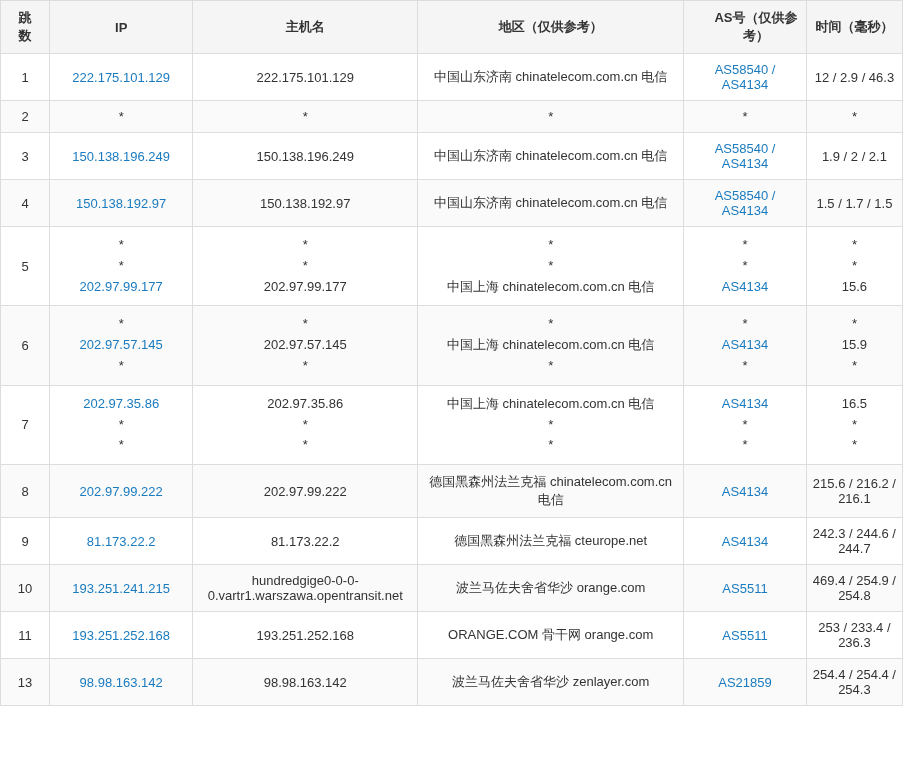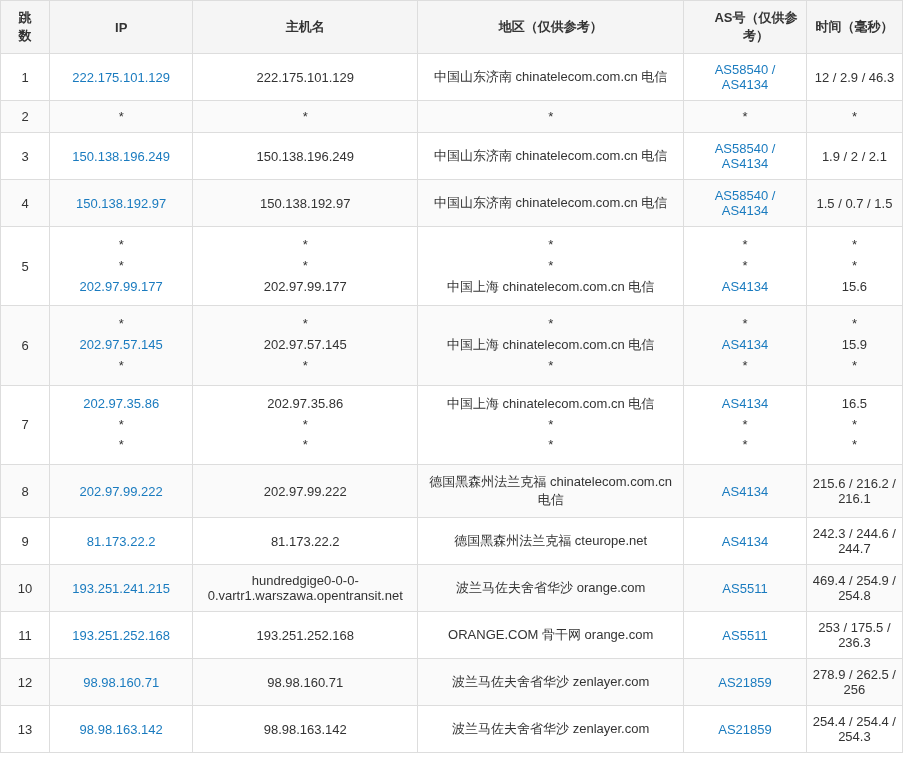--- a/index.html
+++ b/index.html
@@ -83,21 +83,21 @@
         <td><span>中国山东济南 chinatelecom.com.cn 电信</span></td>
         <td><a class="ip-link" href="#">AS58540 / AS4134</a></td>
         <td><span>1.9 / 2 / 2.1</span></td>
       </tr>
       <tr>
         <td>4</td>
         <td><a class="ip-link" href="#">150.138.192.97</a></td>
         <td><span>150.138.192.97</span></td>
         <td><span>中国山东济南 chinatelecom.com.cn 电信</span></td>
         <td><a class="ip-link" href="#">AS58540 / AS4134</a></td>
-        <td><span>1.5 / 0.7 / 1.5</span></td>
+        <td><span>1.5 / 1.7 / 1.5</span></td>
       </tr>
       <tr>
         <td>5</td>
         <td class="multi-line"><span>*</span><br><span>*</span><br><a class="ip-link" href="#">202.97.99.177</a></td>
         <td class="multi-line"><span>*</span><br><span>*</span><br><span>202.97.99.177</span></td>
         <td class="multi-line"><span>*</span><br><span>*</span><br><span>中国上海 chinatelecom.com.cn 电信</span></td>
         <td class="multi-line"><span>*</span><br><span>*</span><br><a class="ip-link" href="#">AS4134</a></td>
         <td class="multi-line"><span>*</span><br><span>*</span><br><span>15.6</span></td>
       </tr>
       <tr>
@@ -139,29 +139,21 @@
         <td><span>波兰马佐夫舍省华沙 orange.com</span></td>
         <td><a class="ip-link" href="#">AS5511</a></td>
         <td><span>469.4 / 254.9 / 254.8</span></td>
       </tr>
       <tr>
         <td>11</td>
         <td><a class="ip-link" href="#">193.251.252.168</a></td>
         <td><span>193.251.252.168</span></td>
         <td><span>ORANGE.COM 骨干网 orange.com</span></td>
         <td><a class="ip-link" href="#">AS5511</a></td>
-        <td><span>253 / 175.5 / 236.3</span></td>
-      </tr>
-      <tr>
-        <td>12</td>
-        <td><a class="ip-link" href="#">98.98.160.71</a></td>
-        <td><span>98.98.160.71</span></td>
-        <td><span>波兰马佐夫舍省华沙 zenlayer.com</span></td>
-        <td><a class="ip-link" href="#">AS21859</a></td>
-        <td><span>278.9 / 262.5 / 256</span></td>
+        <td><span>253 / 233.4 / 236.3</span></td>
       </tr>
       <tr>
         <td>13</td>
         <td><a class="ip-link" href="#">98.98.163.142</a></td>
         <td><span>98.98.163.142</span></td>
         <td><span>波兰马佐夫舍省华沙 zenlayer.com</span></td>
         <td><a class="ip-link" href="#">AS21859</a></td>
         <td><span>254.4 / 254.4 / 254.3</span></td>
       </tr>
     </tbody>

